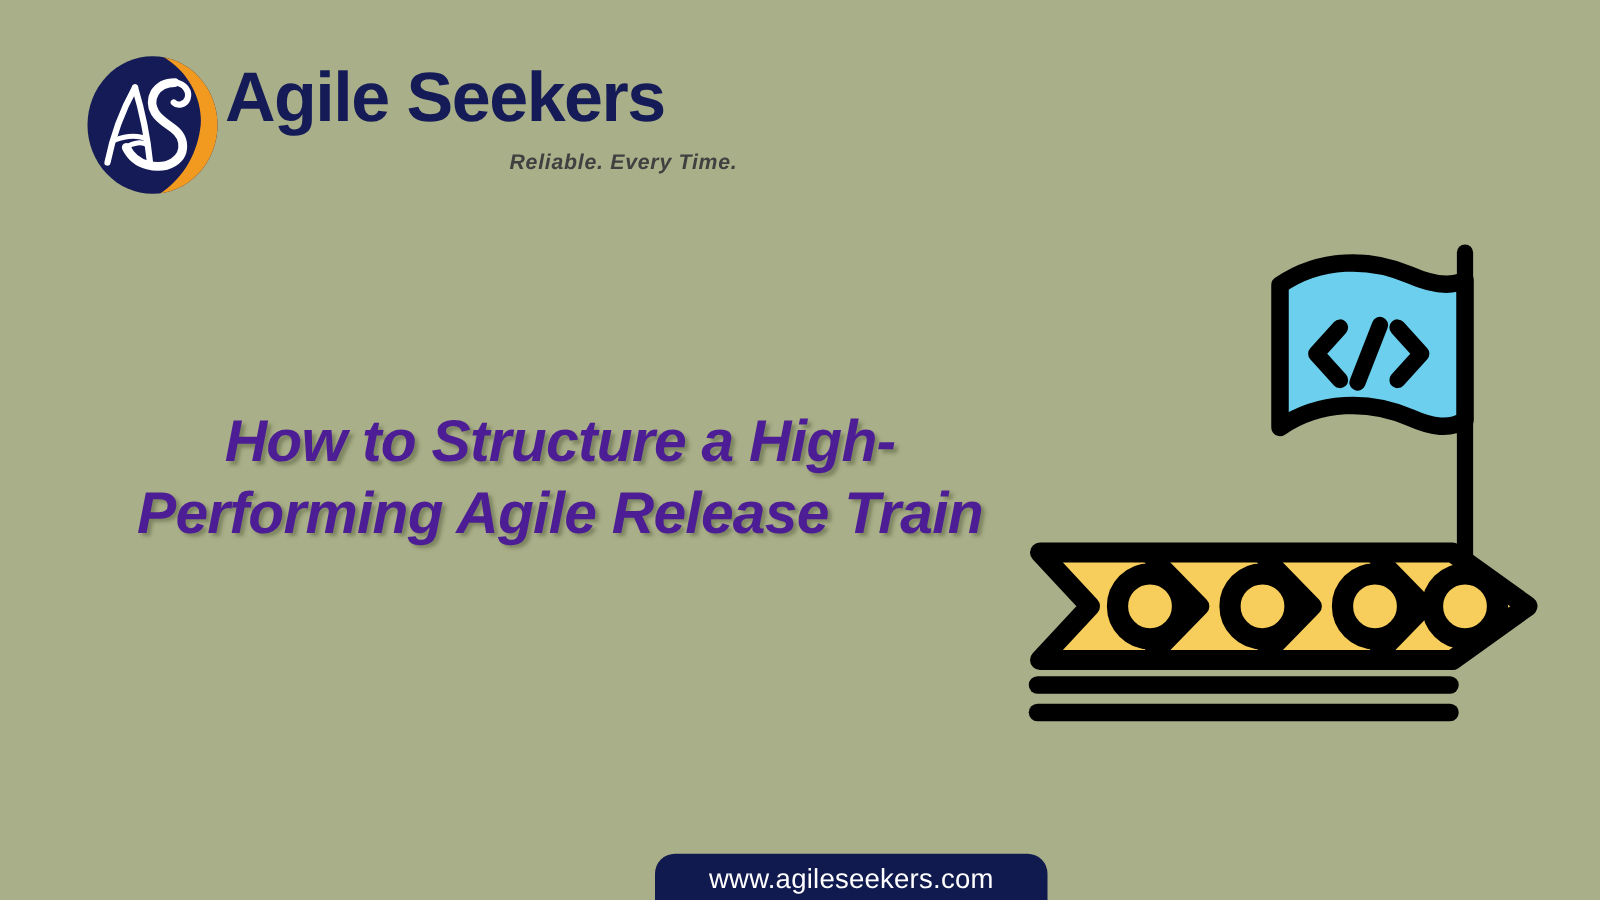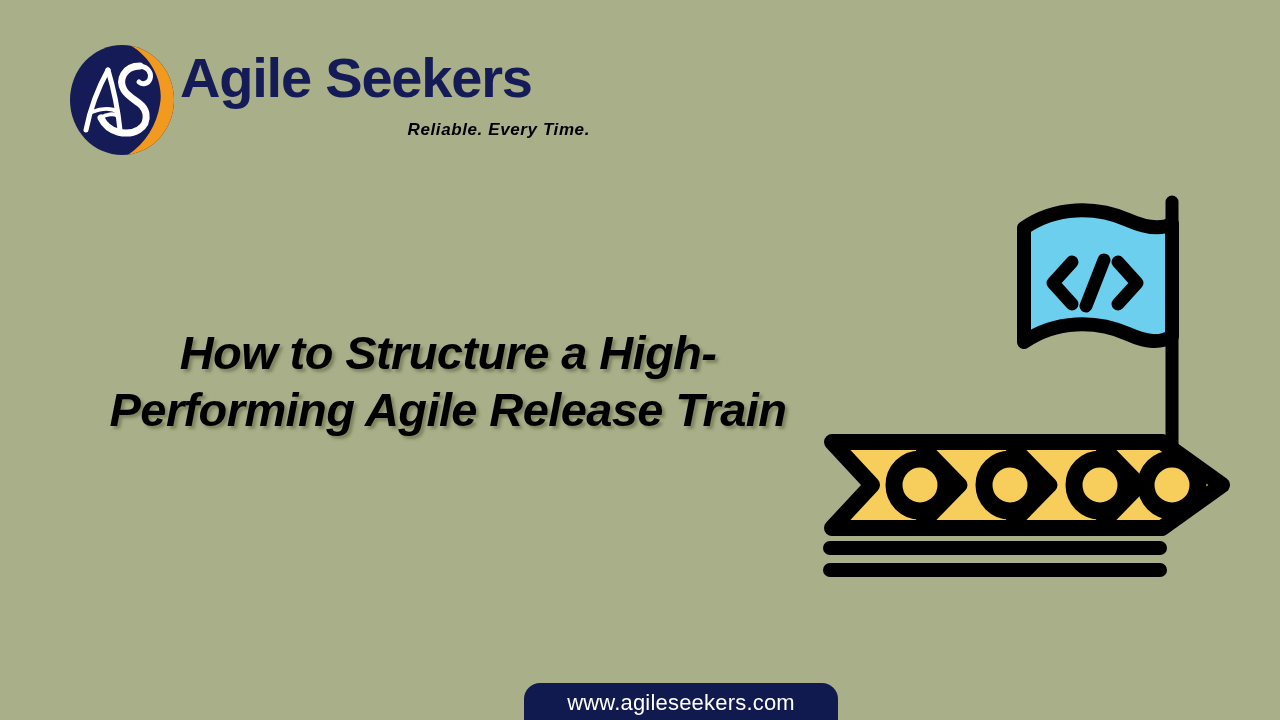--- a/index.html
+++ b/index.html
@@ -51,37 +51,37 @@
   }
   #logo-tagline {
     position: absolute;
     left: 112px;
     top: 76px;
     width: 410px;
     text-align: right;
     font-size: 17px;
     font-style: italic;
     font-weight: bold;
-    color: #000000;
+    color: #404040;
     letter-spacing: 0.6px;
     white-space: nowrap;
   }
 
   
   #headline {
     position: absolute;
     left: 108px;
     top: 293px;
     width: 680px;
     text-align: center;
     font-size: 47px;
     line-height: 57px;
     font-weight: bold;
     font-style: italic;
-    color: #000000;
+    color: #4c1d95;
     letter-spacing: -0.6px;
     text-shadow: 3px 3px 3px rgba(90, 98, 66, 0.55);
   }
 
   
   #illustration {
     position: absolute;
     left: 810px;
     top: 180px;
     width: 440px;

